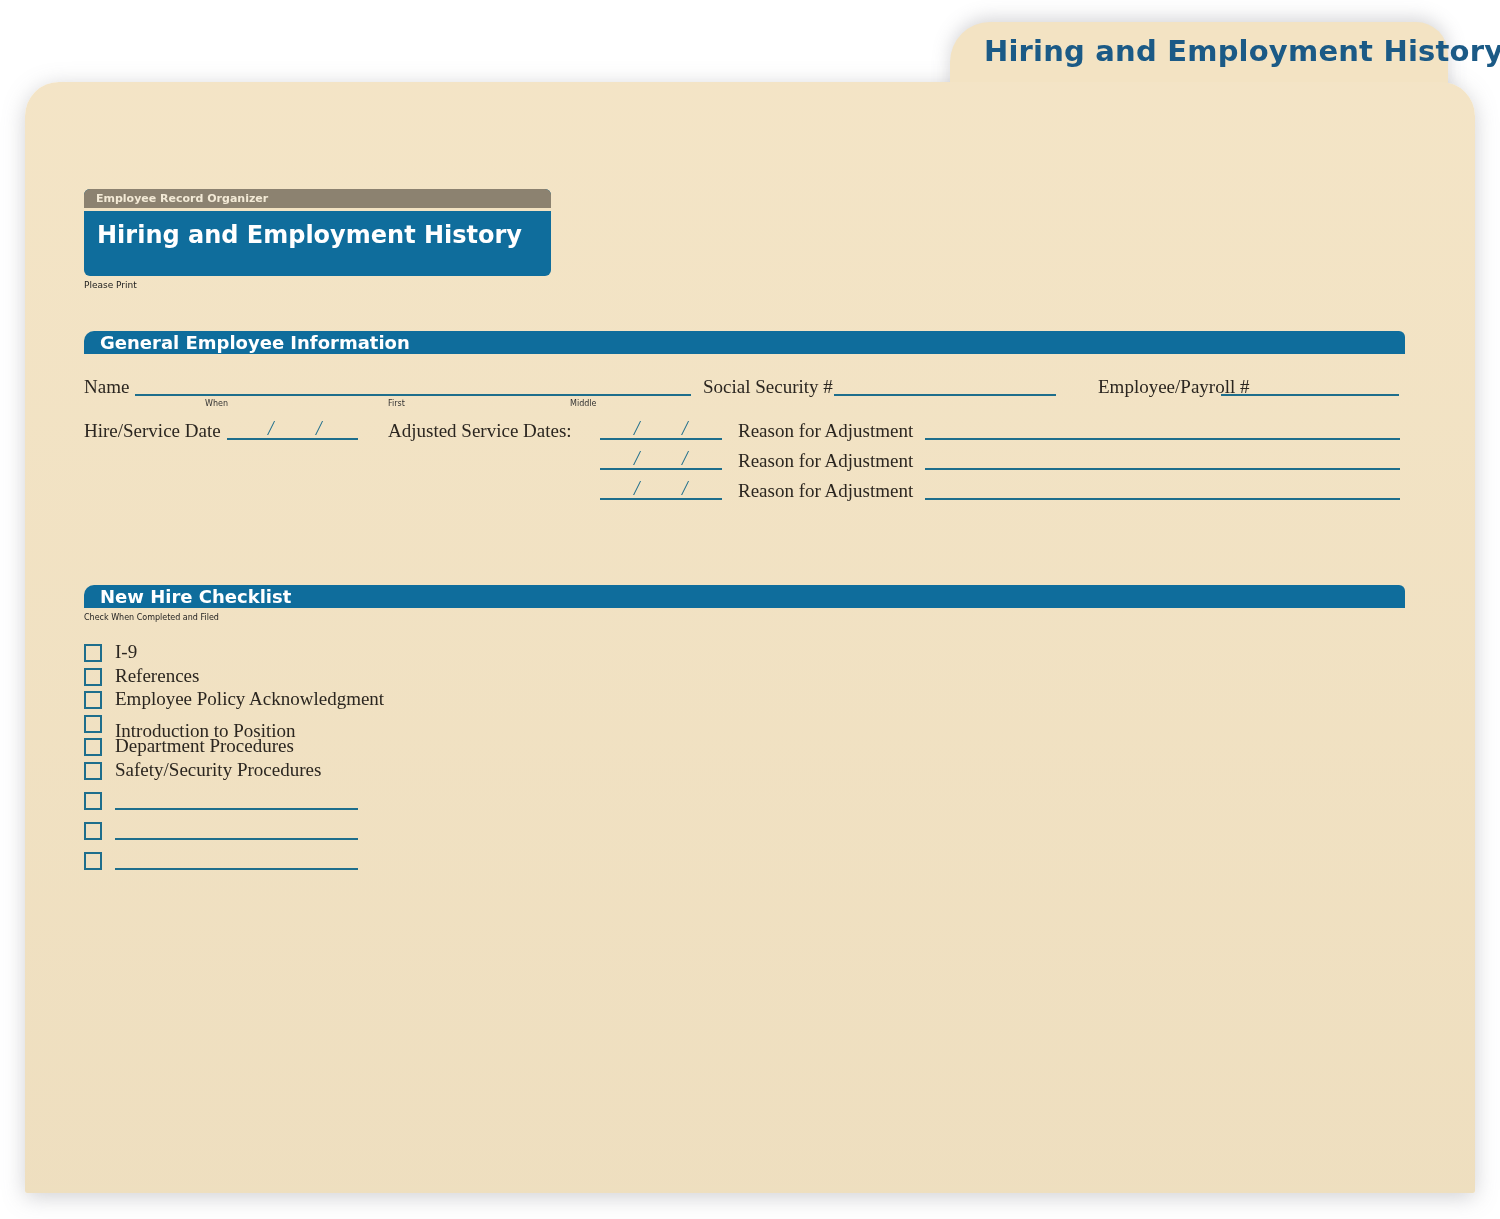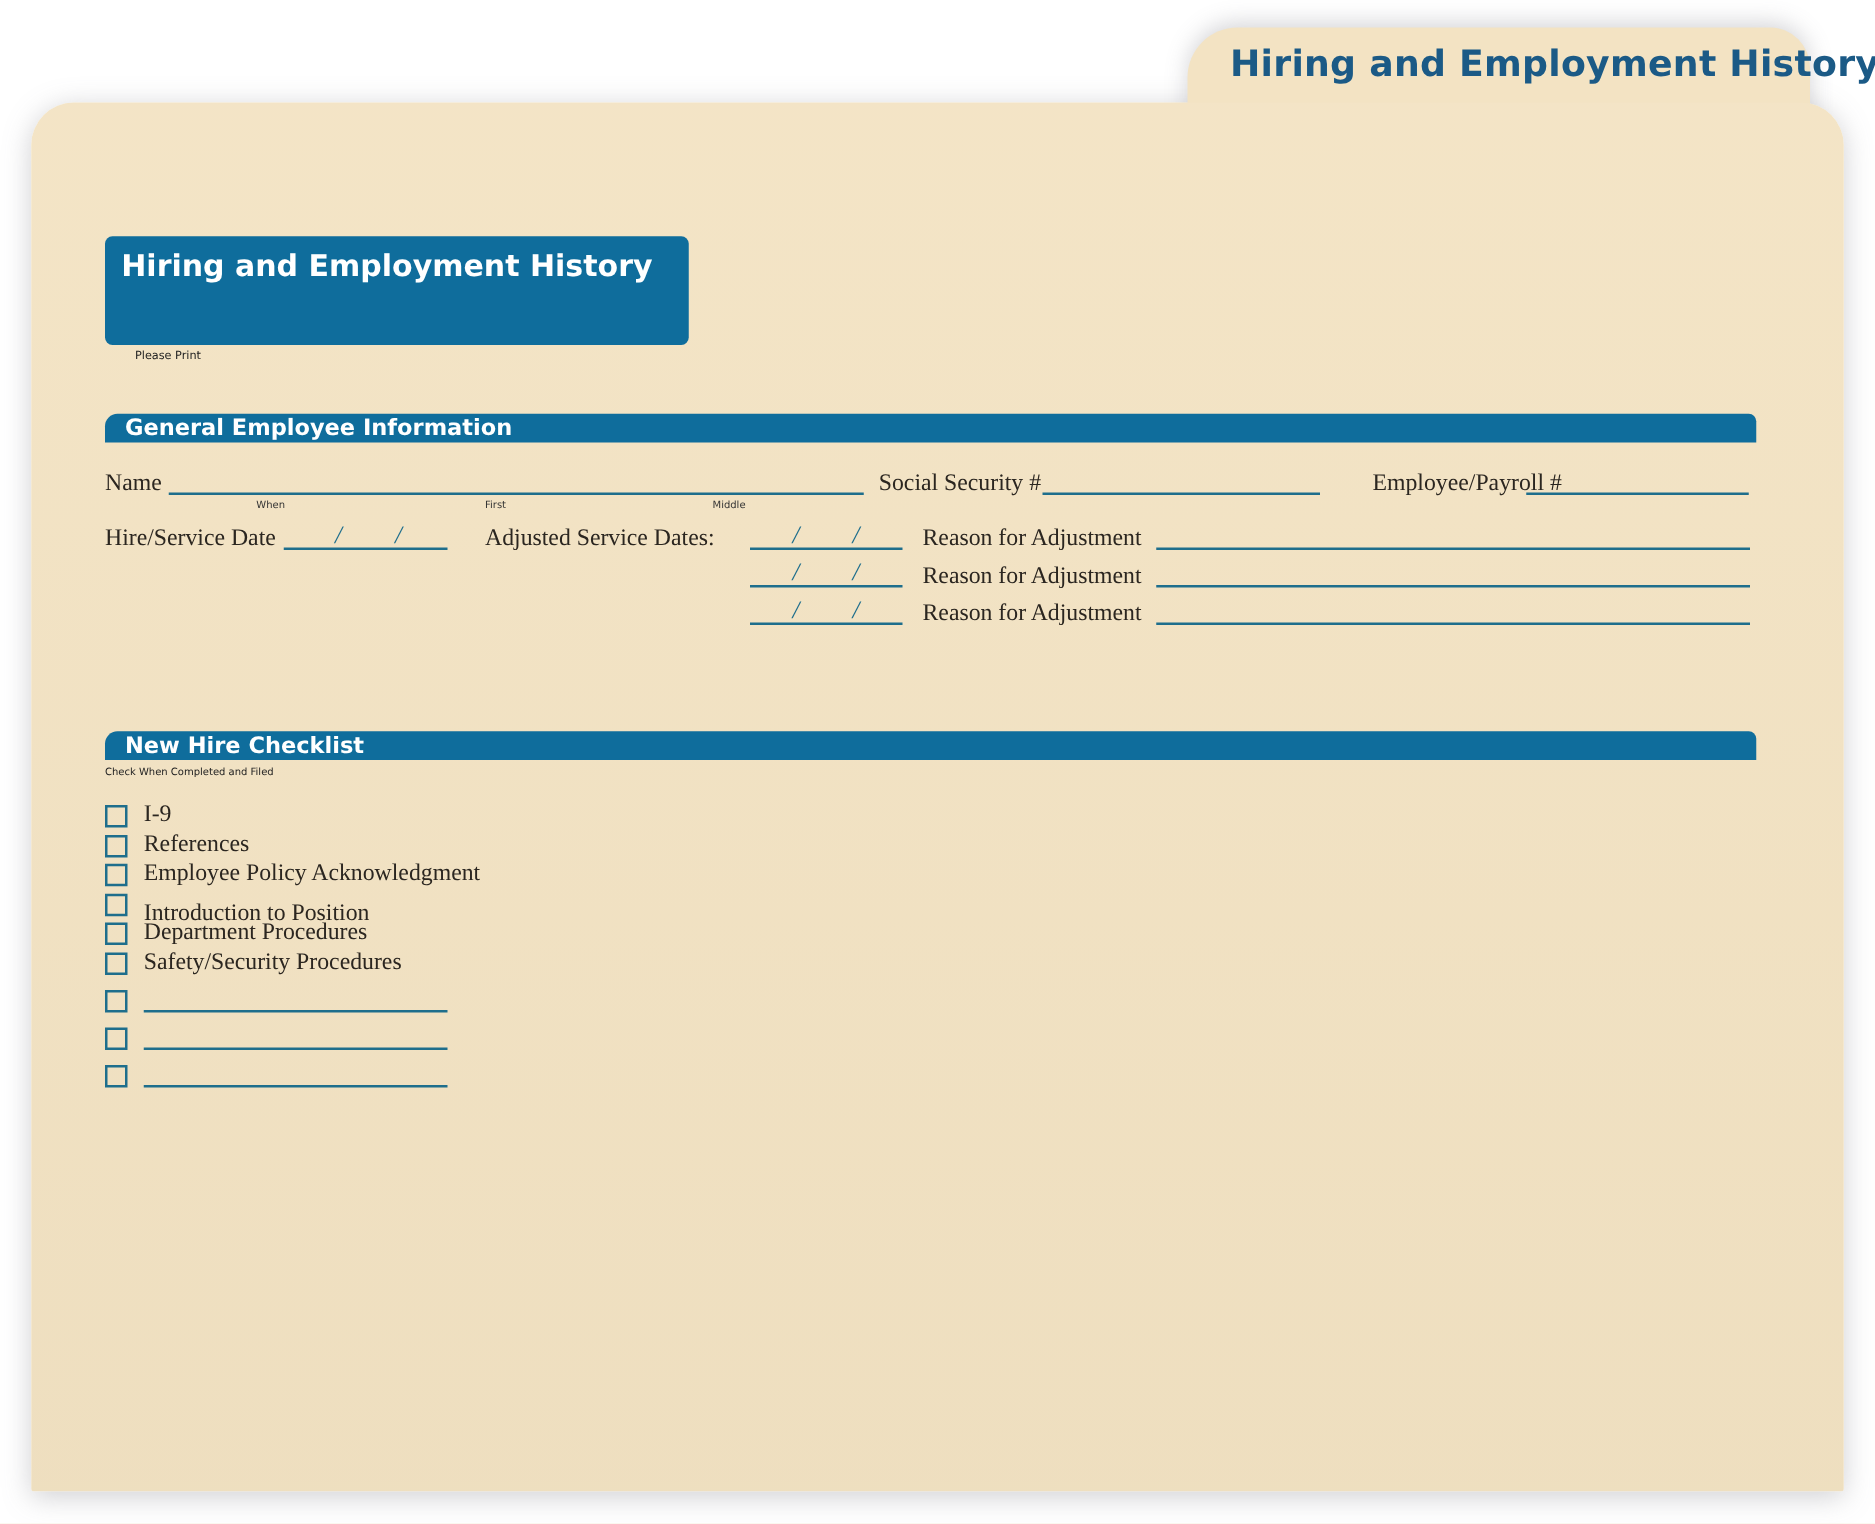--- a/index.html
+++ b/index.html
@@ -48,21 +48,21 @@
     color:#f3ead6; font-family:"DejaVu Sans", sans-serif; font-weight:bold;
     font-size:11px; line-height:20px; padding-left:12px;
     border-bottom:3px solid #f3e3c3;
   }
   .header-title {
     color:#ffffff; font-family:"DejaVu Sans", sans-serif; font-weight:bold;
     font-size:24px; padding-left:13px; line-height:24px; margin-top:12px;
   }
   .please-print {
     position:absolute; left:84px; top:280px;
-    font-family:"DejaVu Sans", sans-serif; font-size:9px; color:#222;margin-left:24px;
+    font-family:"DejaVu Sans", sans-serif; font-size:9px; color:#222;
   }
 
   .section-bar {
     position:absolute; left:84px; width:1321px; height:23px;
     background:#0f6d9c; border-radius:10px 6px 0 0;
   }
   .section-bar span {
     color:#ffffff; font-family:"DejaVu Sans", sans-serif; font-weight:bold;
     font-size:18px; line-height:24px; padding-left:16px;
   }
@@ -89,20 +89,21 @@
 </style>
 </head>
 <body>
 
 <div class="folder-shadow"></div>
 <div class="tab"></div>
 <div class="folder"></div>
 <div class="tab-title">Hiring and Employment History</div>
 
 <div class="header-block">
+  <div class="header-top">Employee Record Organizer</div>
   <div class="header-title">Hiring and Employment History</div>
 </div>
 <div class="please-print">Please Print</div>
 
 <div class="section-bar" style="top:331px;">
   <span>General Employee Information</span>
 </div>
 
 <div class="label" style="left:84px; top:376px;">Name</div>
 <div class="line" style="left:135px; top:394px; width:556px;"></div>

